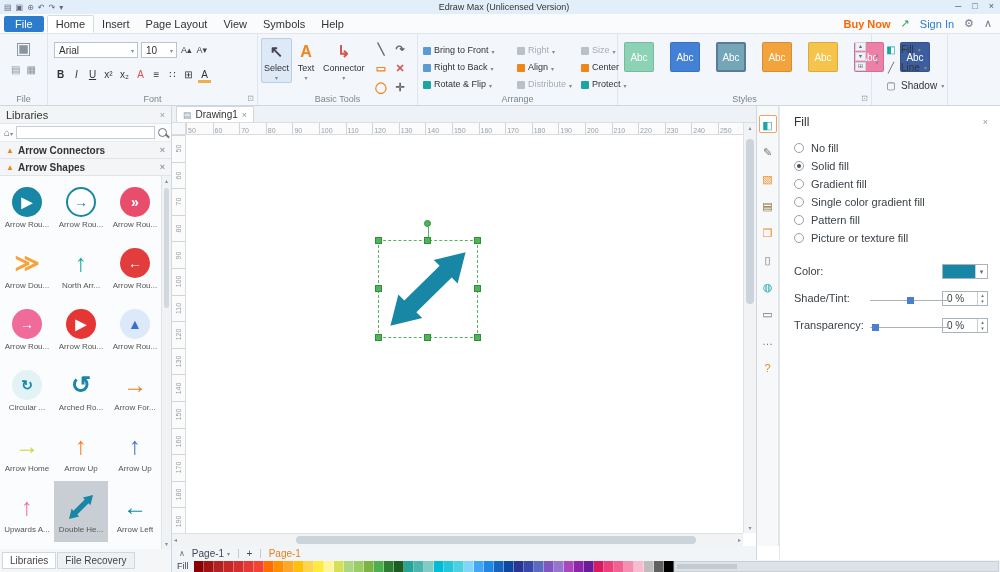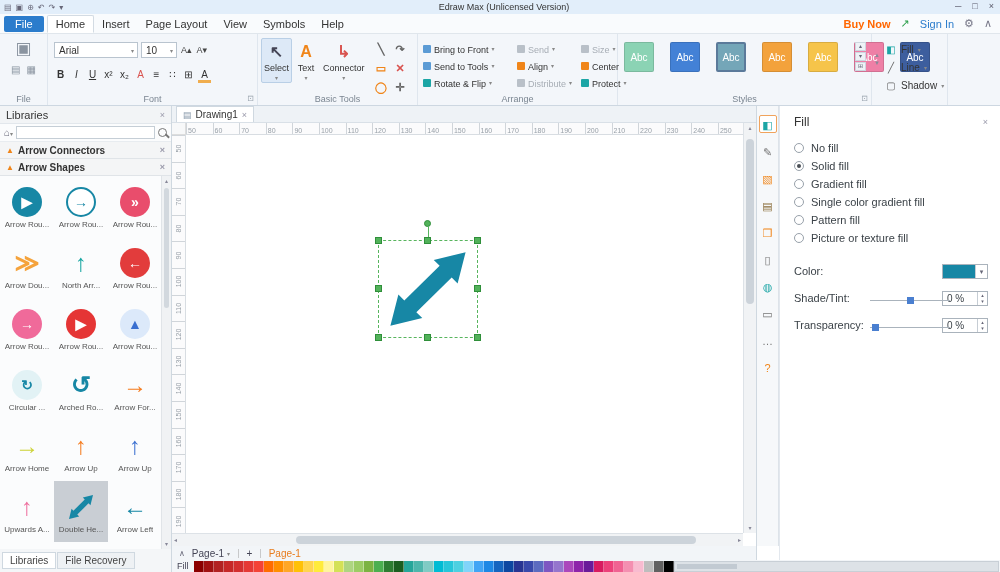--- a/index.html
+++ b/index.html
@@ -42,21 +42,21 @@
 .basic-tools{position:absolute;left:3px;top:4px;display:flex}
 .tool-big{min-width:28px;text-align:center;padding:2px 2px 0;border:1px solid transparent;border-radius:2px}
 .tool-big.active{background:#dde9f7;border-color:#b9cfe6}
 .tool-ic{font-size:16px;height:22px;line-height:22px;color:#445;font-weight:bold}
 .tool-lb{font-size:9px;color:#333;line-height:11px}
 .tool-big .dd{display:block;line-height:8px}
 .basic-mini{position:absolute;left:114px;top:6px;display:grid;grid-template-columns:18px 18px;grid-auto-rows:18px;gap:1px}
 .mini-btn{font-size:11px;text-align:center;line-height:18px;font-weight:bold}
 .g-arrange{left:418px;width:200px}
 .arrange-grid{position:absolute;left:5px;top:7px;display:grid;grid-auto-flow:column;grid-template-rows:repeat(3,17px);grid-template-columns:92px 62px 44px;column-gap:2px;align-items:center}
-.arr-btn{display:flex;align-items:flex-start;gap:3px;font-size:9px;white-space:nowrap;color:#333}
+.arr-btn{display:flex;align-items:flex-end;gap:3px;font-size:9px;white-space:nowrap;color:#333}
 .arr-btn.disabled{color:#a7adb5}
 .arr-ic{width:8px;height:8px;display:inline-block;border-radius:1px;flex:0 0 8px}
 .g-styles{left:618px;width:254px}
 .style-swatches{position:absolute;left:6px;top:8px;display:flex;gap:16px}
 .style-tile{width:30px;height:30px;border-radius:2px;color:#fff;font-size:10px;text-align:center;line-height:30px;border:1px solid rgba(0,0,0,.12)}
 .style-tile.selected{border:2px solid #5b7a9a;line-height:27px}
 .style-scroll{position:absolute;right:5px;top:8px;width:11px;display:flex;flex-direction:column;gap:1px}
 .ss-btn{height:9px;background:#eef2f6;border:1px solid #cdd6df;font-size:6px;line-height:7px;text-align:center;color:#667}
 .g-fls{left:872px;width:76px}
 .fls-arrows{position:absolute;left:2px;top:18px;display:flex;flex-direction:column;gap:2px;font-size:6px;color:#889}
@@ -261,31 +261,31 @@
   </div>
   <div class="rgroup g-arrange">
     <div class="arrange-grid">
         <div class="arr-btn">
           <span class="arr-ic" style="background: rgb(91, 155, 213);"></span>
           <span>Bring to Front</span>
           <span class="dd">▾</span>
         </div>
         <div class="arr-btn">
           <span class="arr-ic" style="background: rgb(91, 155, 213);"></span>
-          <span>Send to Tools</span>
+          <span>Right to Back</span>
           <span class="dd">▾</span>
         </div>
         <div class="arr-btn">
           <span class="arr-ic" style="background: rgb(27, 165, 165);"></span>
           <span>Rotate &amp; Flip</span>
           <span class="dd">▾</span>
         </div>
         <div class="arr-btn disabled">
           <span class="arr-ic" style="background: rgb(185, 192, 200);"></span>
-          <span>Send</span>
+          <span>Right</span>
           <span class="dd">▾</span>
         </div>
         <div class="arr-btn">
           <span class="arr-ic" style="background: rgb(240, 133, 25);"></span>
           <span>Align</span>
           <span class="dd">▾</span>
         </div>
         <div class="arr-btn disabled">
           <span class="arr-ic" style="background: rgb(185, 192, 200);"></span>
           <span>Distribute</span>

